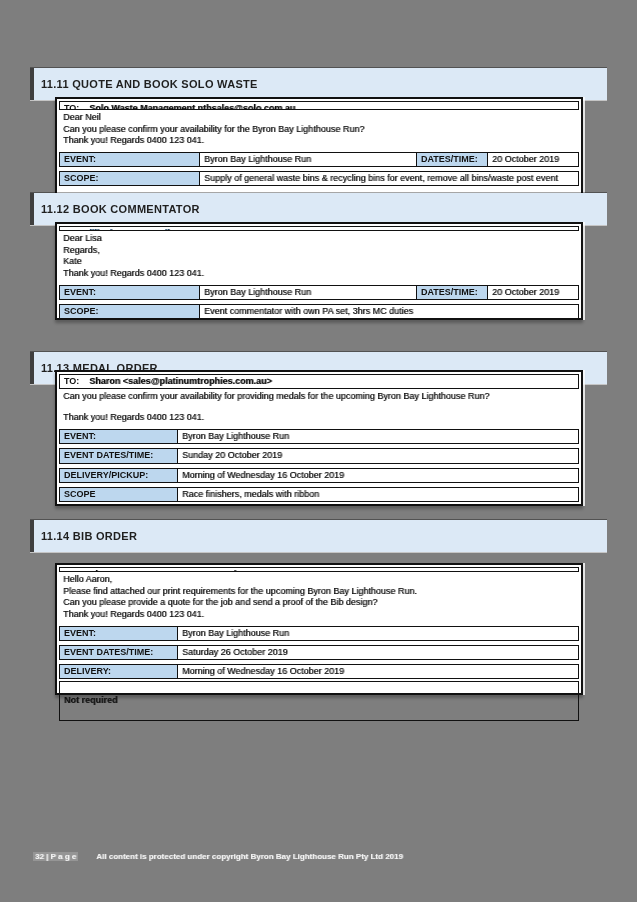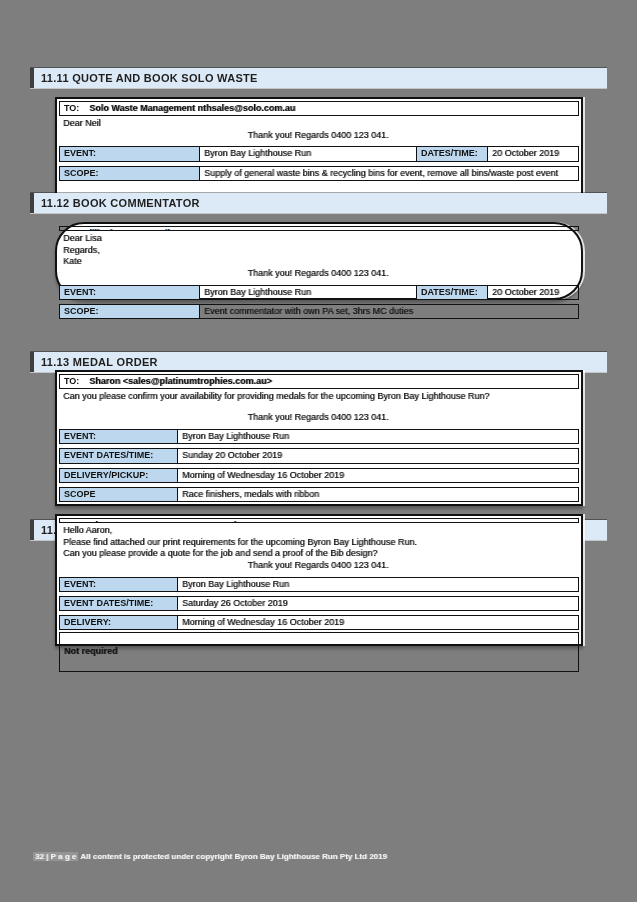--- a/index.html
+++ b/index.html
@@ -4,21 +4,21 @@
 <style>
   html,body { margin:0; padding:0; }
   body {
     width:637px; height:902px;
     background:#7e7e7e;
     font-family:"Liberation Sans", sans-serif;
     position:relative;
     overflow:hidden;
   }
   .sec-header {
-    position:absolute; left:30px; width:577px; height:20px;
+    position:absolute; left:30px; width:577px; height:32px;
     background:#dce9f6;
     border-left:4px solid #3f3f3f;
     box-sizing:border-box;
     display:flex; align-items:center;
     padding-left:7px;
     font-size:11px; font-weight:bold; color:#1f1f1f;
     letter-spacing:.3px;
     box-shadow:0 -1px 0 rgba(0,0,0,.35), 0 1px 0 rgba(255,255,255,.55);
   }
   .box {
@@ -37,75 +37,76 @@
     padding:1px 4px 2px 4px;
     font-weight:bold;
     white-space:nowrap; overflow:hidden;
   }
   .to-label { margin-right:10px; }
   a.to-value { color:#111; cursor:pointer; }
   a.to-value.blue { color:#1f4e79; }
   .to-label.linkish { color:#0563c1; text-decoration:underline; }
   .msg { padding:2px 4px 1px 4px; display:flex; flex-direction:column; flex:1; }
   .line { line-height:1.3; min-height:11px; }
-  .signoff { text-align:center; padding-right:2px; margin-top:auto; }
+  .signoff { text-align:left; padding-right:2px; margin-top:auto; }
   .trow {
     display:flex; border:1px solid #111; margin-top:4px;
     min-height:13px; align-items:flex-start;
   }
   .cell { padding:1px 4px; box-sizing:border-box; line-height:1.25; white-space:nowrap; overflow:hidden; }
   .cell.label {
     background:#bdd7ee; font-weight:bold;
     border-right:1px solid #111;
   }
   .w140 { width:140px; flex:none; }
   .w120 { width:118px; flex:none; }
   .w70  { width:72px; flex:none; border-left:1px solid #111; }
   .w88  { width:90px; flex:none; }
   .flex1 { flex:1; }
   .spacer-row { flex:1; min-height:8px; }
   .note-row { border:1px solid #111; margin-top:2px; padding:13px 4px; font-weight:bold; min-height:12px; }
   .footer {
     position:absolute; left:33px; top:852px;
     color:#f2f2f2; font-size:8px; font-weight:bold;
-    display:flex; align-items:flex-end; gap:2px;
+    display:flex; align-items:flex-end; gap:18px;
     text-shadow:1px 0 0 rgba(255,255,255,.35);
     white-space:nowrap;
   }
   .footer .pagenum { background:rgba(255,255,255,.18); padding:0 2px; }
 </style>
 </head>
 <body>
 
 <div class="sec-header" style="top:68px;">11.11 QUOTE AND BOOK SOLO WASTE</div>
 
 <div class="box" style="top:97px; height:101px;">
   <div class="to-row">
     <span class="to-label">TO:</span><a class="to-value ghost">Solo Waste Management nthsales@solo.com.au</a>
   </div>
   <div class="msg">
     <div class="line ghost">Dear Neil</div>
+    <div class="line ghost">Can you please confirm your availability for the Byron Bay Lighthouse Run?</div>
     <div class="line ghost signoff">Thank you! Regards 0400 123 041.</div>
   </div>
   <div class="trow">
     <div class="cell label w140">EVENT:</div>
     <div class="cell flex1 ghost">Byron Bay Lighthouse Run</div>
     <div class="cell label w70">DATES/TIME:</div>
     <div class="cell w88 ghost">20 October 2019</div>
   </div>
   <div class="trow">
     <div class="cell label w140">SCOPE:</div>
     <div class="cell flex1 ghost">Supply of general waste bins &amp; recycling bins for event, remove all bins/waste post event</div>
   </div>
   <div class="spacer-row"></div>
 </div>
 
 <div class="sec-header" style="top:193px;">11.12 BOOK COMMENTATOR</div>
 
-<div class="box" style="top:222px; height:78px;border-radius:29px;">
+<div class="box" style="top:222px; height:98px;">
   <div class="to-row">
     <span class="to-label">TO:</span><a class="to-value blue ghost">lilianlee100@gmail.com</a>
   </div>
   <div class="msg">
     <div class="line ghost">Dear Lisa</div>
     <div class="line ghost">Regards,</div>
     <div class="line ghost">Kate</div>
     <div class="line ghost signoff">Thank you! Regards 0400 123 041.</div>
   </div>
   <div class="trow">
@@ -143,21 +144,21 @@
     <div class="cell flex1 ghost">Morning of Wednesday 16 October 2019</div>
   </div>
   <div class="trow">
     <div class="cell label w120">SCOPE</div>
     <div class="cell flex1 ghost">Race finishers, medals with ribbon</div>
   </div>
 </div>
 
 <div class="sec-header" style="top:520px;">11.14 BIB ORDER</div>
 
-<div class="box" style="top:514px; height:132px;">
+<div class="box" style="top:563px; height:132px;">
   <div class="to-row">
     <span class="to-label linkish">TO:</span><span class="ghost">Victory Press &lt;someone.name@victorypress.com.au&gt;</span>
   </div>
   <div class="msg">
     <div class="line ghost">Hello Aaron,</div>
     <div class="line ghost">Please find attached our print requirements for the upcoming Byron Bay Lighthouse Run.</div>
     <div class="line ghost">Can you please provide a quote for the job and send a proof of the Bib design?</div>
     <div class="line ghost signoff">Thank you! Regards 0400 123 041.</div>
   </div>
   <div class="trow">

